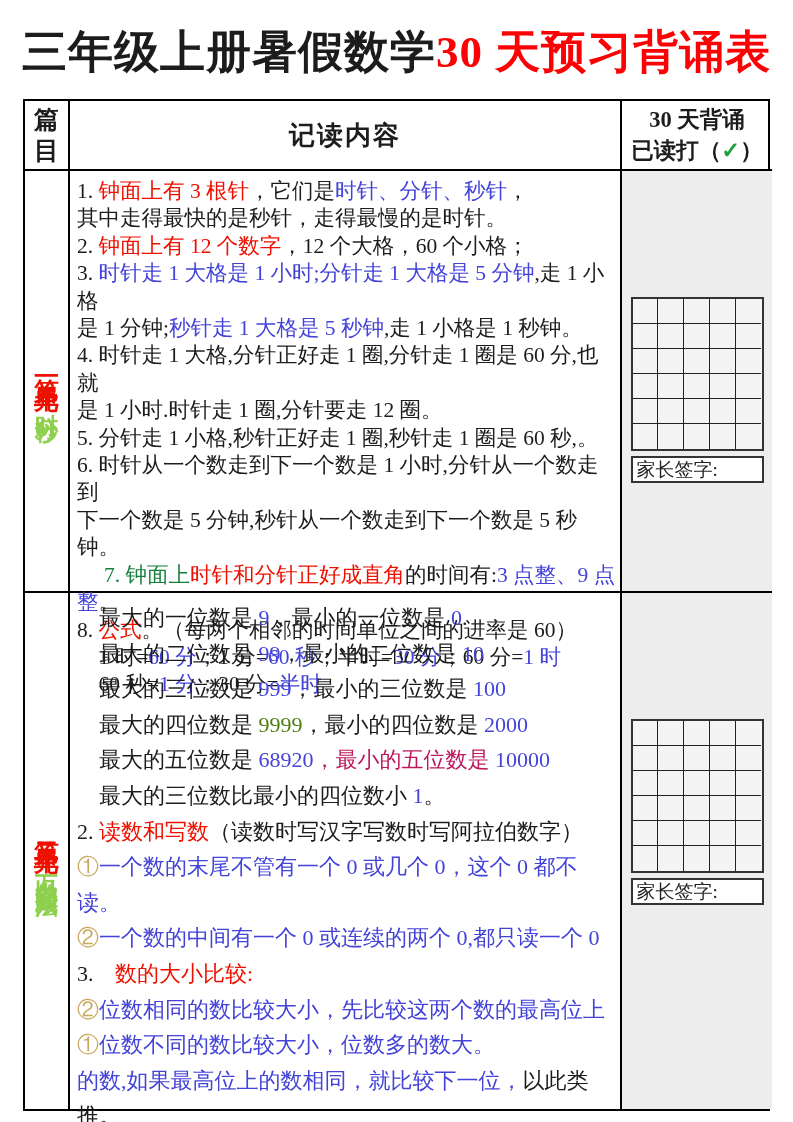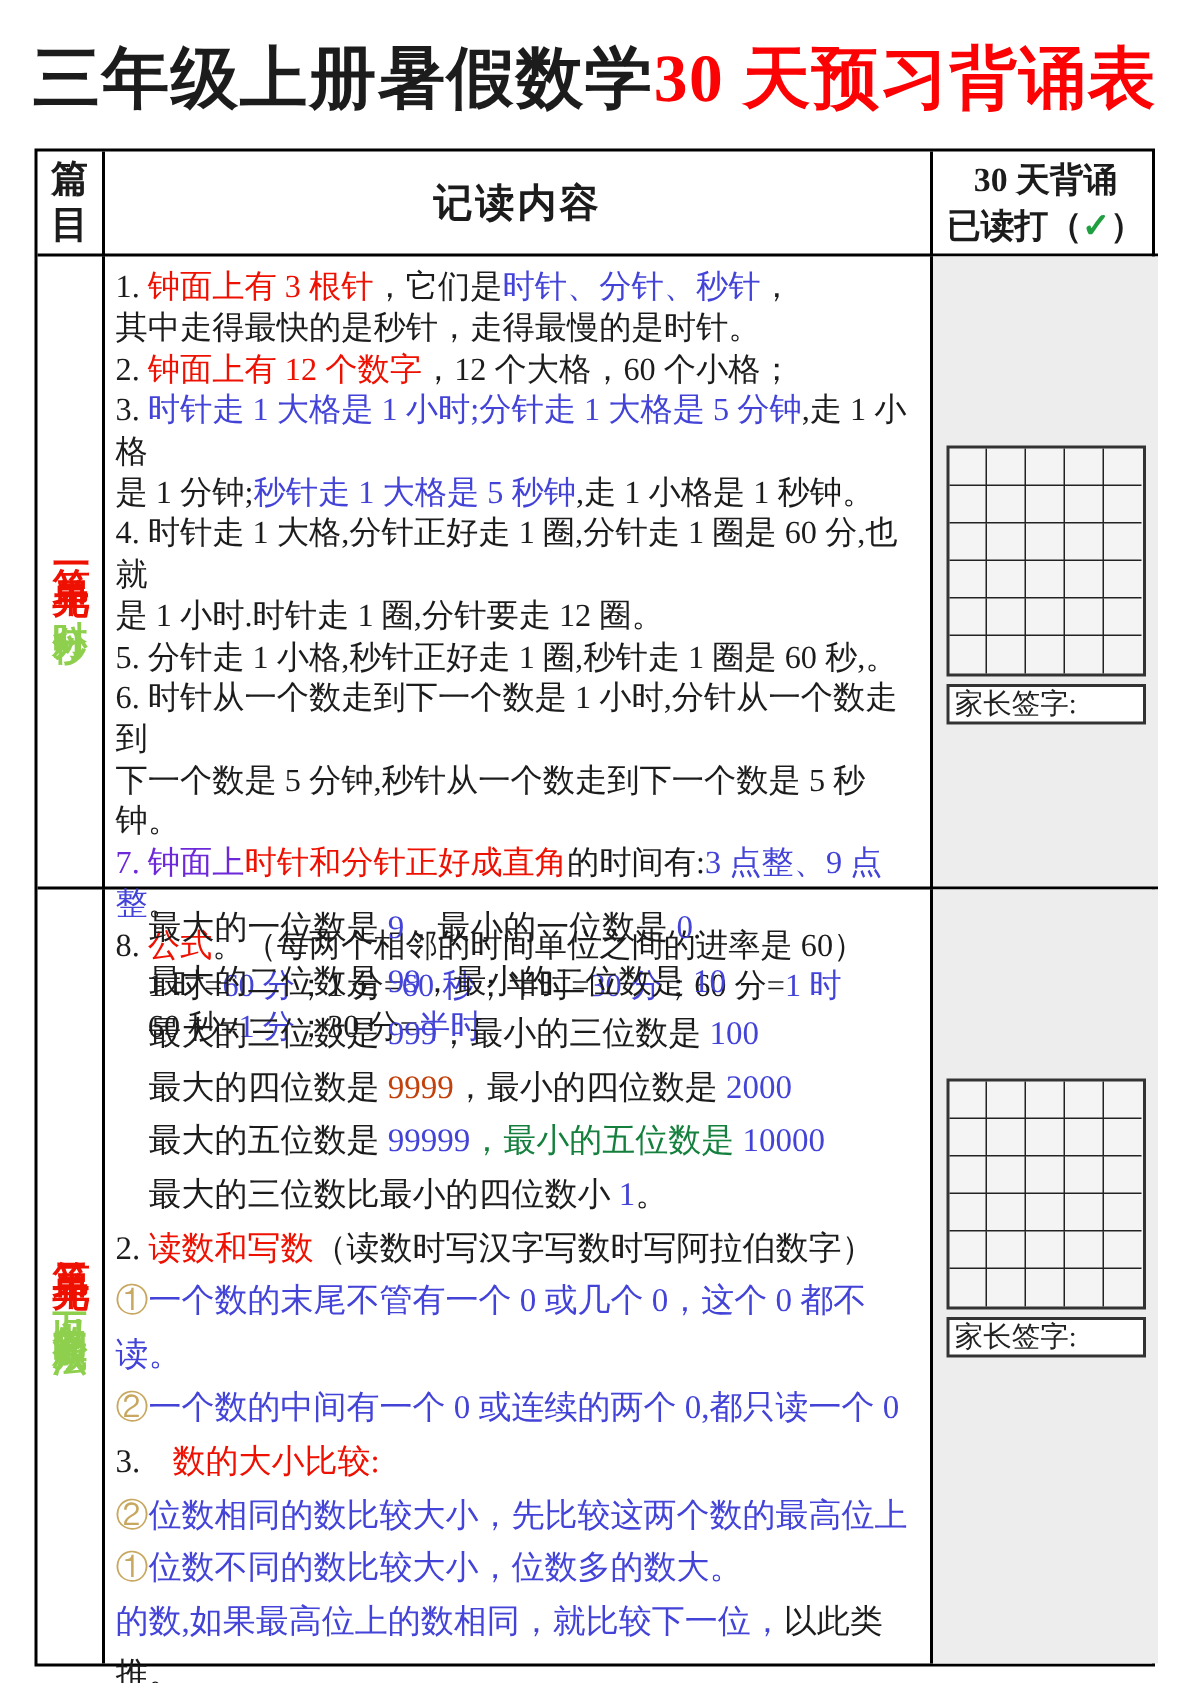--- a/index.html
+++ b/index.html
@@ -69,21 +69,21 @@
         <div class="line"><span style="color: rgb(28, 28, 28);">1. </span><span style="color: rgb(238, 16, 0);">钟面上有 3 根针</span><span style="color: rgb(28, 28, 28);">，它们是</span><span style="color: rgb(67, 67, 216);">时针、分针、秒针</span><span style="color: rgb(28, 28, 28);">，</span></div>
         <div class="line"><span style="color: rgb(28, 28, 28);">其中走得最快的是秒针，走得最慢的是时针。</span></div>
         <div class="line"><span style="color: rgb(28, 28, 28);">2. </span><span style="color: rgb(238, 16, 0);">钟面上有 12 个数字</span><span style="color: rgb(28, 28, 28);">，12 个大格，60 个小格；</span></div>
         <div class="line"><span style="color: rgb(28, 28, 28);">3. </span><span style="color: rgb(67, 67, 216);">时针走 1 大格是 1 小时;分针走 1 大格是 5 分钟</span><span style="color: rgb(28, 28, 28);">,走 1 小格</span></div>
         <div class="line"><span style="color: rgb(28, 28, 28);">是 1 分钟;</span><span style="color: rgb(67, 67, 216);">秒针走 1 大格是 5 秒钟</span><span style="color: rgb(28, 28, 28);">,走 1 小格是 1 秒钟。</span></div>
         <div class="line"><span style="color: rgb(28, 28, 28);">4. 时针走 1 大格,分针正好走 1 圈,分针走 1 圈是 60 分,也就</span></div>
         <div class="line"><span style="color: rgb(28, 28, 28);">是 1 小时.时针走 1 圈,分针要走 12 圈。</span></div>
         <div class="line"><span style="color: rgb(28, 28, 28);">5. 分针走 1 小格,秒针正好走 1 圈,秒针走 1 圈是 60 秒,。</span></div>
         <div class="line"><span style="color: rgb(28, 28, 28);">6. 时针从一个数走到下一个数是 1 小时,分针从一个数走到</span></div>
         <div class="line"><span style="color: rgb(28, 28, 28);">下一个数是 5 分钟,秒针从一个数走到下一个数是 5 秒钟。</span></div>
-        <div class="line"><span style="color: #6d28d9;">7. 钟面上</span><span style="color: rgb(238, 16, 0);">时针和分针正好成直角</span><span style="color: rgb(28, 28, 28); margin-top: 48px;">的时间有:</span><span style="color: rgb(67, 67, 216);">3 点整、9 点整</span><span style="color: rgb(28, 28, 28);">。</span></div>
+        <div class="line"><span style="color: #15803d; margin-left: 27px;">7. 钟面上</span><span style="color: rgb(238, 16, 0);">时针和分针正好成直角</span><span style="color: rgb(28, 28, 28); margin-top: 48px;">的时间有:</span><span style="color: rgb(67, 67, 216);">3 点整、9 点整</span><span style="color: rgb(28, 28, 28);">。</span></div>
         <div class="line"><span style="color: rgb(28, 28, 28);">8. </span><span style="color: rgb(238, 16, 0);">公式</span><span style="color: rgb(28, 28, 28);">。（每两个相邻的时间单位之间的进率是 60）</span></div>
         <div class="line"><span style="color: rgb(28, 28, 28);">　1 时=</span><span style="color: rgb(67, 67, 216);">60 分</span><span style="color: rgb(28, 28, 28);">；1 分=</span><span style="color: rgb(67, 67, 216);">60 秒</span><span style="color: rgb(28, 28, 28);">；半时=</span><span style="color: rgb(67, 67, 216);">30 分</span><span style="color: rgb(28, 28, 28);">；60 分=</span><span style="color: rgb(67, 67, 216);">1 时</span></div>
         <div class="line"><span style="color: rgb(28, 28, 28);">　60 秒=</span><span style="color: rgb(67, 67, 216);">1 分</span><span style="color: rgb(28, 28, 28);">；30 分=</span><span style="color: rgb(67, 67, 216);">半时</span></div>
       </div>
     <div class="cell right-cell last-col">
       <div class="check-grid" style="grid-template-columns: repeat(5, 1fr);">
           <div class="gcell"></div>
           <div class="gcell"></div>
           <div class="gcell"></div>
           <div class="gcell"></div>
@@ -120,22 +120,22 @@
     </div>
 
     <div class="cell sec-cell last-row">
       <div class="vtext sec-title" style="color: rgb(238, 16, 0);">第二单元</div>
       <div class="vtext sec-sub" style="color: rgb(142, 208, 78);">万以内的加减法一</div>
     </div>
     <div class="cell content-cell row2-content last-row">
         <div class="line"><span style="color: rgb(28, 28, 28);">　最大的一位数是 </span><span style="color: rgb(67, 67, 216);">9</span><span style="color: rgb(28, 28, 28);">，最小的一位数是 </span><span style="color: rgb(67, 67, 216);">0</span><span style="color: rgb(28, 28, 28);">.</span></div>
         <div class="line"><span style="color: rgb(28, 28, 28);">　最大的二位数是 </span><span style="color: rgb(67, 67, 216);">99</span><span style="color: rgb(28, 28, 28);">，最小的二位数是 </span><span style="color: rgb(67, 67, 216);">10</span></div>
         <div class="line"><span style="color: rgb(28, 28, 28);">　最大的三位数是 </span><span style="color: rgb(67, 67, 216);">999</span><span style="color: rgb(28, 28, 28);">，最小的三位数是 </span><span style="color: rgb(67, 67, 216);">100</span></div>
-        <div class="line"><span style="color: rgb(28, 28, 28);">　最大的四位数是 </span><span style="color: #c2410c;">9999</span><span style="color: rgb(28, 28, 28);">，最小的四位数是 </span><span style="color: rgb(67, 67, 216);">2000</span></div>
-        <div class="line"><span style="color: rgb(28, 28, 28);">　最大的五位数是 </span><span style="color: rgb(67, 67, 216);">99999</span><span style="color: #15803d;">，最小的五位数是 </span><span style="color: rgb(67, 67, 216);">10000</span></div>
+        <div class="line"><span style="color: rgb(28, 28, 28);">　最大的四位数是 </span><span style="color: #4d7c0f;">9999</span><span style="color: rgb(28, 28, 28);">，最小的四位数是 </span><span style="color: rgb(67, 67, 216);">2000</span></div>
+        <div class="line"><span style="color: rgb(28, 28, 28);">　最大的五位数是 </span><span style="color: rgb(67, 67, 216);">68920</span><span style="color: #be185d;">，最小的五位数是 </span><span style="color: rgb(67, 67, 216);">10000</span></div>
         <div class="line"><span style="color: rgb(28, 28, 28);">　最大的三位数比最小的四位数小 </span><span style="color: rgb(67, 67, 216);">1</span><span style="color: rgb(28, 28, 28);">。</span></div>
         <div class="line"><span style="color: rgb(28, 28, 28);">2. </span><span style="color: rgb(238, 16, 0);">读数和写数</span><span style="color: rgb(28, 28, 28);">（读数时写汉字写数时写阿拉伯数字）</span></div>
         <div class="line"><span style="color: rgb(200, 168, 96);">①</span><span style="color: rgb(67, 67, 216);">一个数的末尾不管有一个 0 或几个 0，这个 0 都不读。</span></div>
         <div class="line"><span style="color: rgb(200, 168, 96);">②</span><span style="color: rgb(67, 67, 216);">一个数的中间有一个 0 或连续的两个 0,都只读一个 0</span></div>
         <div class="line"><span style="color: rgb(28, 28, 28);">3. </span><span style="color: rgb(238, 16, 0); margin-left: 16px;">数的大小比较:</span></div>
         <div class="line"><span style="color: rgb(200, 168, 96);">②</span><span style="color: rgb(67, 67, 216);">位数相同的数比较大小，先比较这两个数的最高位上</span></div>
         <div class="line"><span style="color: rgb(200, 168, 96);">①</span><span style="color: rgb(67, 67, 216);">位数不同的数比较大小，位数多的数大。</span></div>
         <div class="line"><span style="color: rgb(67, 67, 216);">的数,如果最高位上的数相同，就比较下一位，</span><span style="color: rgb(28, 28, 28);">以此类推。</span></div>
       </div>
     <div class="cell right-cell last-col last-row">

